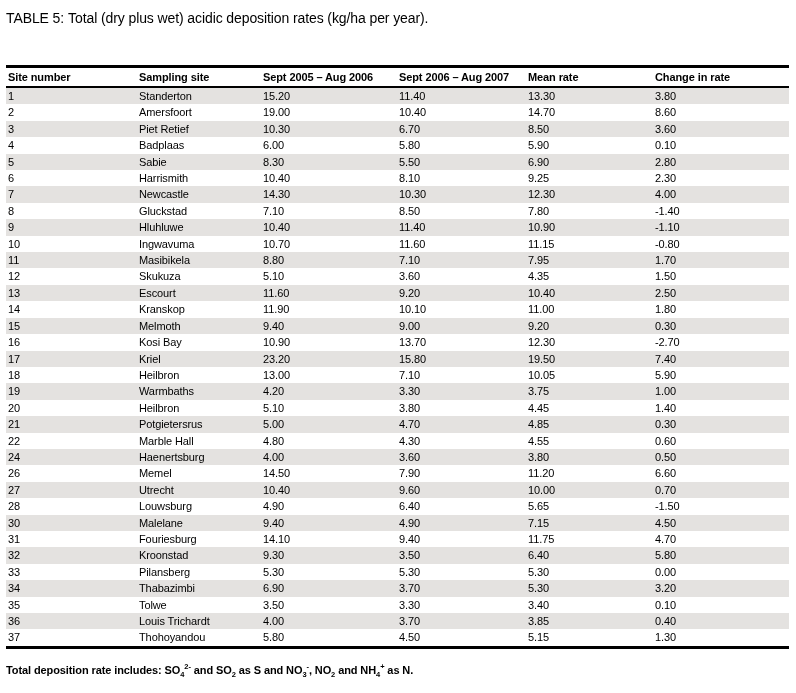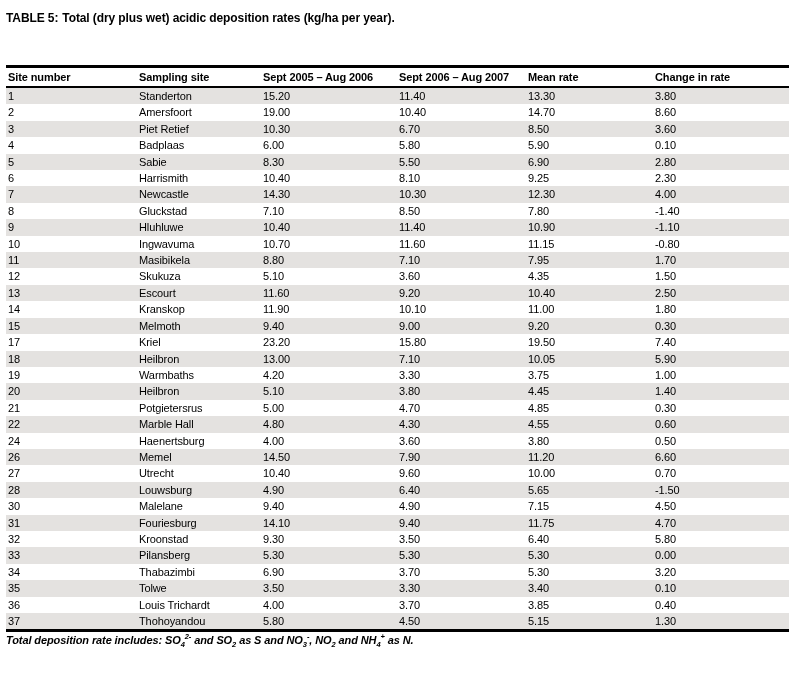--- a/index.html
+++ b/index.html
@@ -17,22 +17,22 @@
     background: var(--bg);
     overflow: hidden;
     font-family: "Liberation Sans", sans-serif;
     color: var(--text);
   }
   .page {
     padding: 11px 0 0 6px;
     width: 796px;
   }
   .table-title {
-    font-size: 12px;
-    font-weight: bold;
+    font-size: 14px;
+    font-weight: normal;
     line-height: 14px;
     letter-spacing: -0.1px;
     margin-bottom: 17px;
     width: 783px;
   }
   .title-rest { margin-left: 4px; }
   table.data-table {
     width: 783px;
     border-collapse: collapse;
     table-layout: fixed;
@@ -60,27 +60,26 @@
     height: 16.4px;
     line-height: 16.4px;
     white-space: nowrap;
     overflow: hidden;
     vertical-align: middle;
   }
   table.data-table tbody tr:nth-child(odd) {
     background: var(--row-shade);
   }
   .footnote {
-    margin-top: 1px;
+    margin-top: 14px;
     font-size: 11px;
     font-weight: bold;
     letter-spacing: -0.1px;
     line-height: 14px;
     width: 783px;
-    font-style: italic;
   }
   .footnote sub, .footnote sup {
     font-size: 7.5px;
     line-height: 0;
   }
 </style>
 </head>
 <body>
 
 <div class="page">
@@ -223,20 +222,28 @@
         </tr>
         <tr>
           <td>15</td>
           <td>Melmoth</td>
           <td>9.40</td>
           <td>9.00</td>
           <td>9.20</td>
           <td>0.30</td>
         </tr>
         <tr>
+          <td>16</td>
+          <td>Kosi Bay</td>
+          <td>10.90</td>
+          <td>13.70</td>
+          <td>12.30</td>
+          <td>-2.70</td>
+        </tr>
+        <tr>
           <td>17</td>
           <td>Kriel</td>
           <td>23.20</td>
           <td>15.80</td>
           <td>19.50</td>
           <td>7.40</td>
         </tr>
         <tr>
           <td>18</td>
           <td>Heilbron</td>

